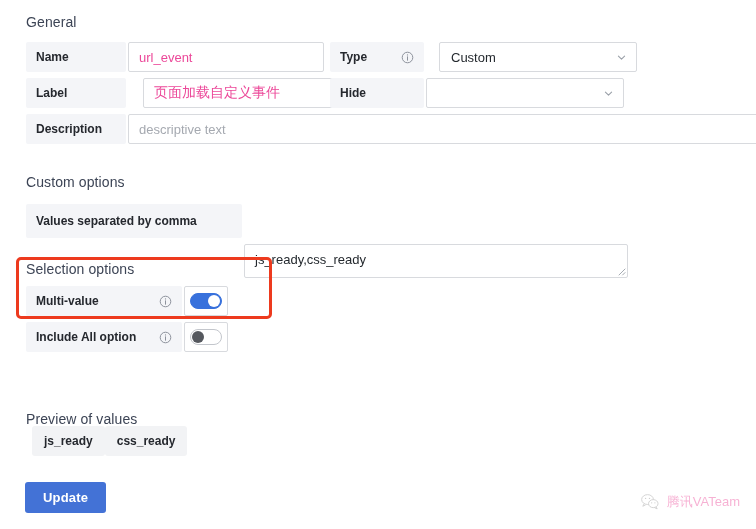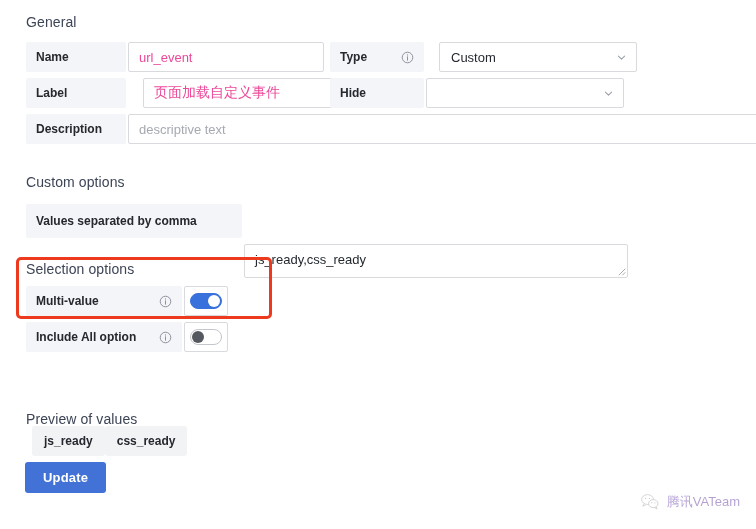--- a/index.html
+++ b/index.html
@@ -228,21 +228,21 @@
     align-items: center;
     font-size: 12px;
     font-weight: bold;
     color: #25282e;
   }
 
   
   #update-button {
     position: absolute;
     left: 25px;
-    top: 462px;
+    top: 482px;
     background: #4372d6;
     color: #ffffff;
     border: none;
     border-radius: 3px;
     padding: 0 18px;
     height: 31px;
     font-size: 13px;
     font-weight: bold;
     font-family: "Liberation Sans", "DejaVu Sans", sans-serif;
     cursor: pointer;
@@ -251,21 +251,21 @@
 
   
   #watermark {
     position: absolute;
     right: 16px;
     bottom: 18px;
     display: flex;
     align-items: center;
     gap: 7px;
     opacity: 0.42;
-    color: #4c1d95;
+    color: #ec4899;
     font-size: 13px;
     white-space: nowrap;
   }
   #watermark .wm-icon { width: 20px; height: 18px; }
   #watermark .wm-icon svg { display: block; }
 </style>
 </head>
 <body>
 
 <div class="page">

